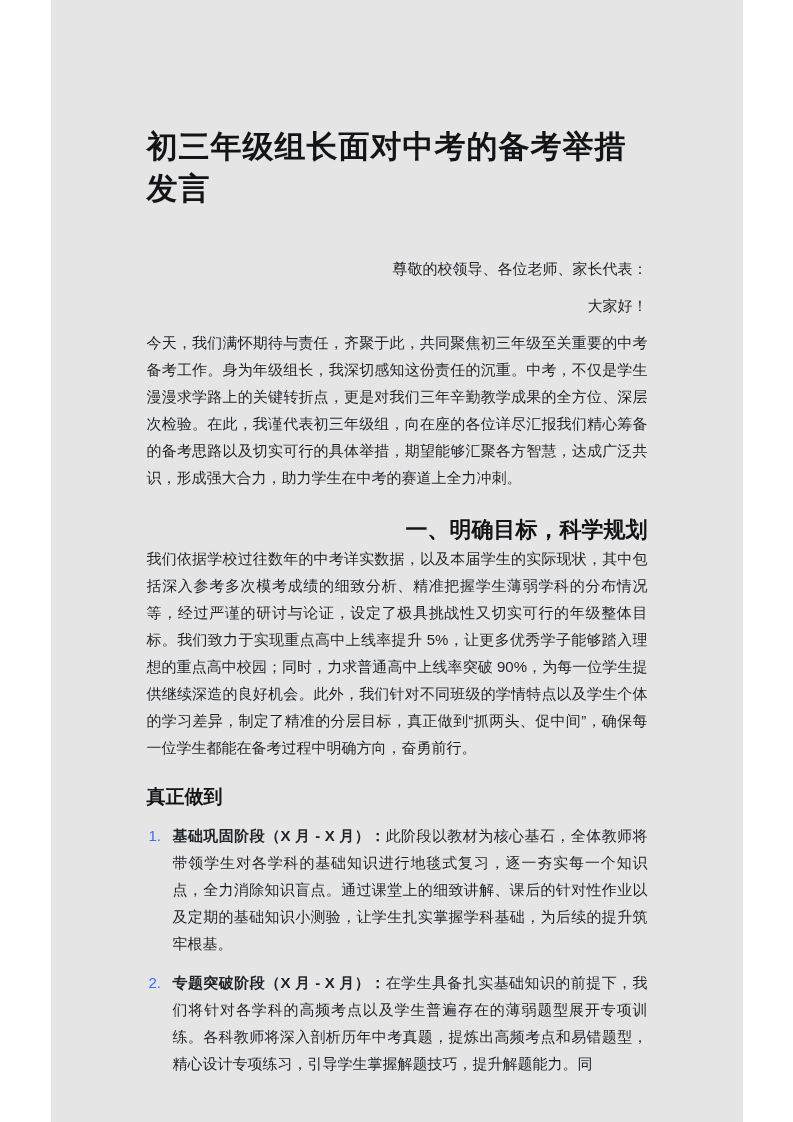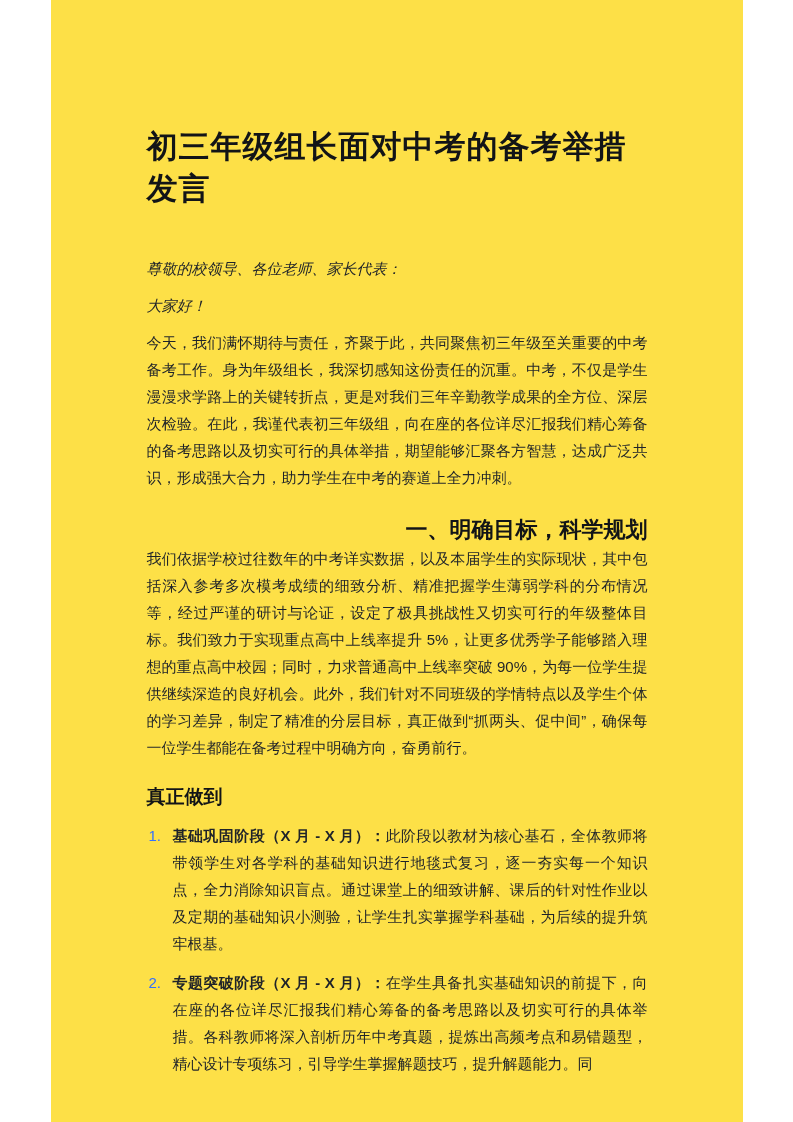--- a/index.html
+++ b/index.html
@@ -2,42 +2,42 @@
 <html><head>
 <meta charset="utf-8">
 <style>
   * { margin: 0; padding: 0; box-sizing: border-box; }
   html, body { background: #ffffff; }
   .page {
     position: relative;
     width: 692px;
     height: 1122px;
     margin: 0 auto;
-    background: #fde047;
+    background: #e5e5e5;
     color: #1f2329;
     font-family: "Liberation Sans", "DejaVu Sans", sans-serif;
     padding: 126px 95px 0 96px;
     overflow: hidden;
   }
   .doc-title {
     font-size: 31px;
     font-weight: 700;
     line-height: 42px;
     letter-spacing: 1px;
     margin-bottom: 45px;
     color: #121417;
   }
   p.body-text {
     font-size: 15px;
     line-height: 27px;
     text-align: justify;
     margin-bottom: 10px;
     word-break: break-all;
   }
-  p.no-justify { text-align: left; font-style: italic; }
+  p.no-justify { text-align: right; }
   .h2 {
     font-size: 22px;
     font-weight: 700;
     line-height: 30px;
     margin-top: 24px;
     margin-bottom: 0;
     color: #121417;
     text-align: right;
   }
   .h3 {
@@ -89,17 +89,17 @@
   <p class="body-text">我们依据学校过往数年的中考详实数据，以及本届学生的实际现状，其中包括深入参考多次模考成绩的细致分析、精准把握学生薄弱学科的分布情况等，经过严谨的研讨与论证，设定了极具挑战性又切实可行的年级整体目标。我们致力于实现重点高中上线率提升 5%，让更多优秀学子能够踏入理想的重点高中校园；同时，力求普通高中上线率突破 90%，为每一位学生提供继续深造的良好机会。此外，我们针对不同班级的学情特点以及学生个体的学习差异，制定了精准的分层目标，真正做到“抓两头、促中间”，确保每一位学生都能在备考过程中明确方向，奋勇前行。</p>
 
   <h3 class="h3">真正做到</h3>
 
 
   <ol class="phase-list">
     <li>
       <span class="li-num" style="color: rgb(51, 112, 255);">1.</span><span class="li-title">基础巩固阶段（X 月 - X 月）：</span><span>此阶段以教材为核心基石，全体教师将带领学生对各学科的基础知识进行地毯式复习，逐一夯实每一个知识点，全力消除知识盲点。通过课堂上的细致讲解、课后的针对性作业以及定期的基础知识小测验，让学生扎实掌握学科基础，为后续的提升筑牢根基。</span>
     </li>
     <li>
-      <span class="li-num" style="color: rgb(51, 112, 255);">2.</span><span class="li-title">专题突破阶段（X 月 - X 月）：</span><span>在学生具备扎实基础知识的前提下，向在座的各位详尽汇报我们精心筹备的备考思路以及切实可行的具体举措。各科教师将深入剖析历年中考真题，提炼出高频考点和易错题型，精心设计专项练习，引导学生掌握解题技巧，提升解题能力。同</span>
+      <span class="li-num" style="color: rgb(51, 112, 255);">2.</span><span class="li-title">专题突破阶段（X 月 - X 月）：</span><span>在学生具备扎实基础知识的前提下，我们将针对各学科的高频考点以及学生普遍存在的薄弱题型展开专项训练。各科教师将深入剖析历年中考真题，提炼出高频考点和易错题型，精心设计专项练习，引导学生掌握解题技巧，提升解题能力。同</span>
     </li>
   </ol>
 
 </div>
 
 </body></html>

